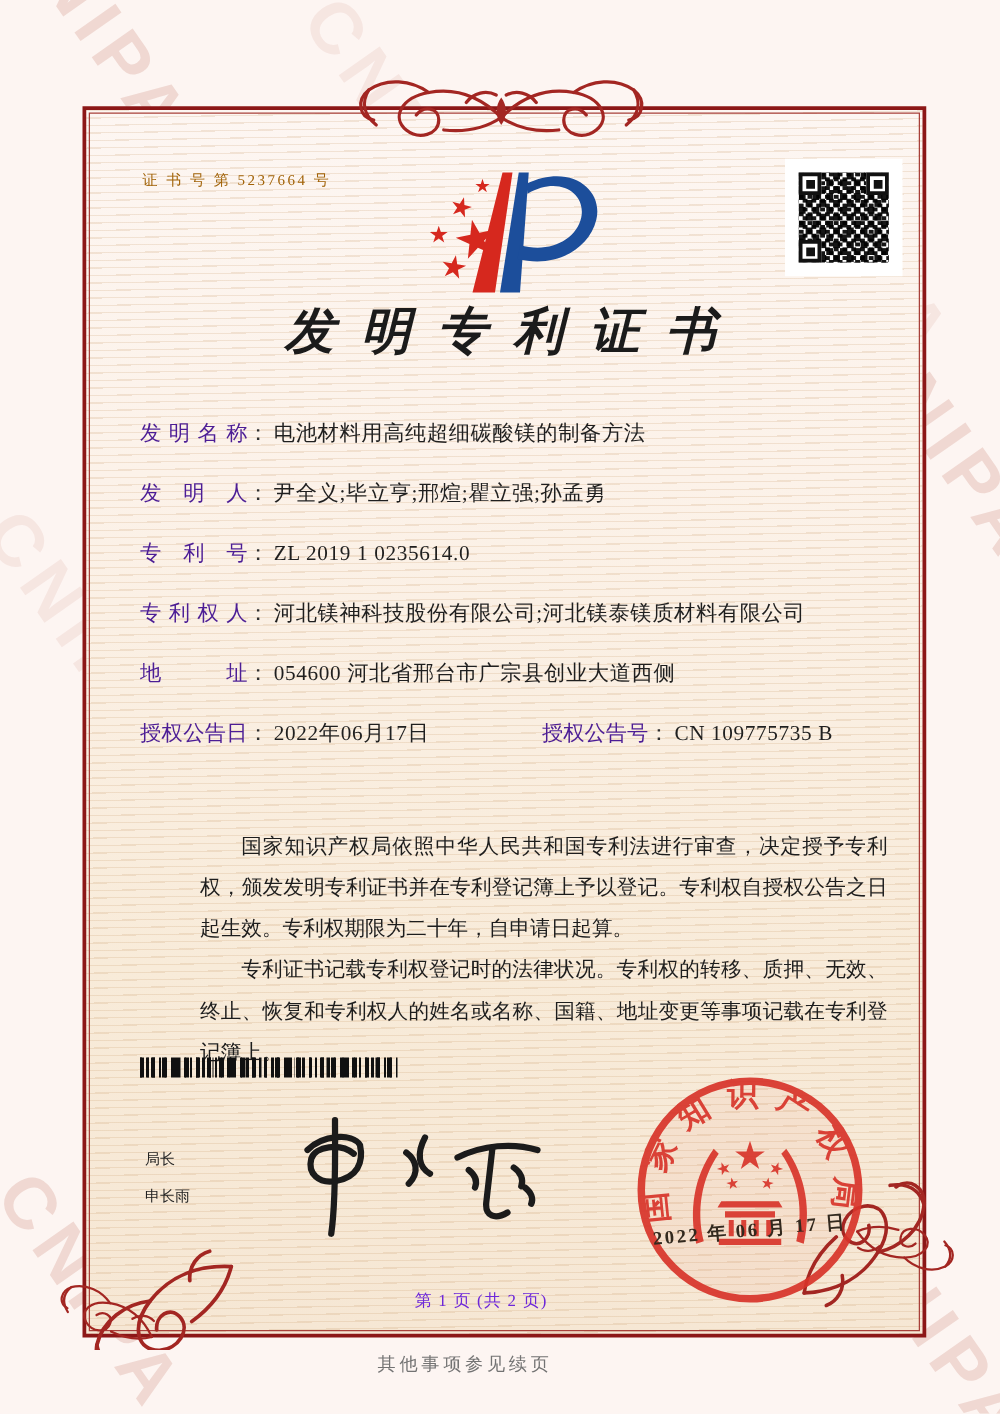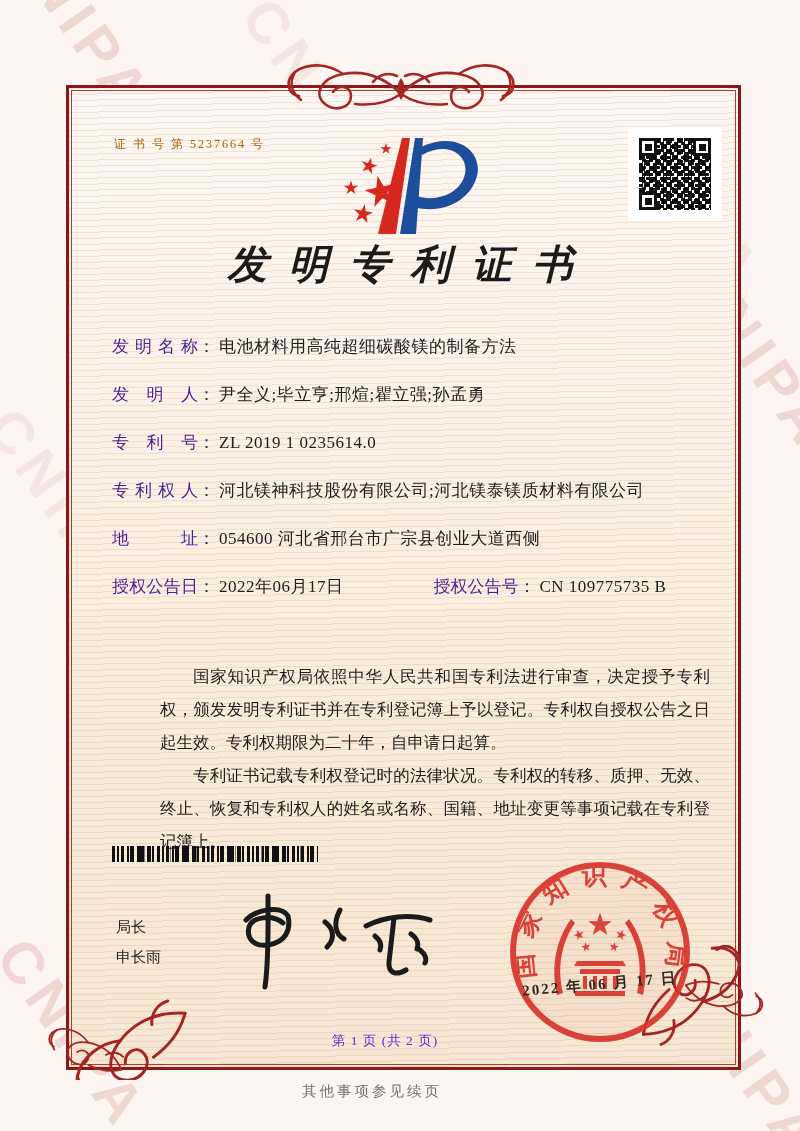--- a/index.html
+++ b/index.html
@@ -47,21 +47,21 @@
             text-align:justify;color:#1d1d1d;margin-left:48px;}
   .bodytext p{margin:0;text-indent:2em;}
   
   .barcode{position:absolute;left:112px;top:846px;width:206px;height:16px;
       background-image:
         repeating-linear-gradient(90deg,#101010 0 2px,rgba(0,0,0,0) 2px 5px),
         repeating-linear-gradient(90deg,#101010 0 3px,rgba(0,0,0,0) 3px 9px),
         repeating-linear-gradient(90deg,rgba(0,0,0,0) 0 6px, rgba(16,16,16,0.5) 6px 7px, rgba(0,0,0,0) 7px 13px);}
   
   .officer{position:absolute;left:116px;top:912px;font-family:"Liberation Sans","DejaVu Sans",sans-serif;
-           font-size:15px;font-weight:500;color:#1f1f1f;line-height:30px;}
+           font-size:12px;font-weight:500;color:#1f1f1f;line-height:30px;}
   .sig{position:absolute;left:228px;top:890px;width:215px;height:105px;}
   
   .seal{position:absolute;left:505px;top:857px;width:190px;height:190px;opacity:0.92;}
   .sealdate{position:absolute;left:500px;top:975px;width:200px;text-align:center;
             font-size:15px;font-weight:600;letter-spacing:2px;color:#33291e;transform:rotate(-5deg);}
   
   .pageinfo{position:absolute;left:0;top:1032px;width:770px;text-align:center;font-size:13.5px;
             letter-spacing:1px;color:#6d28d9;}
   .contnote{position:absolute;left:0;top:1082px;width:744px;text-align:center;font-size:14.5px;
             letter-spacing:3px;color:#737373;}

